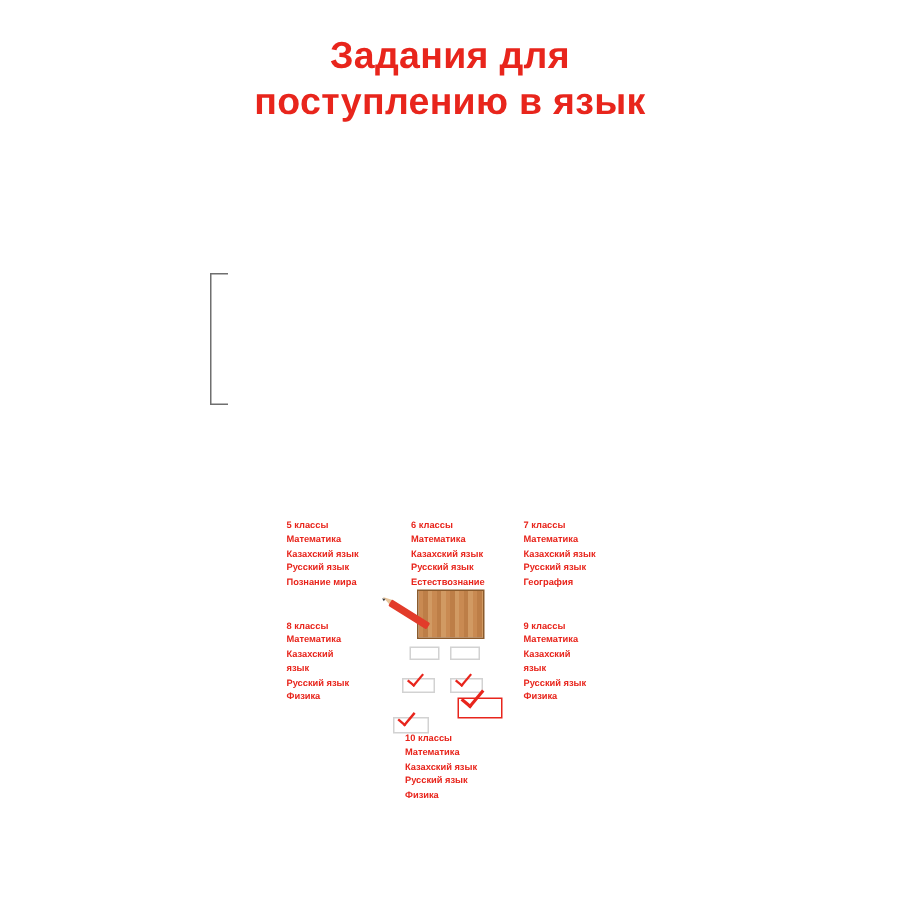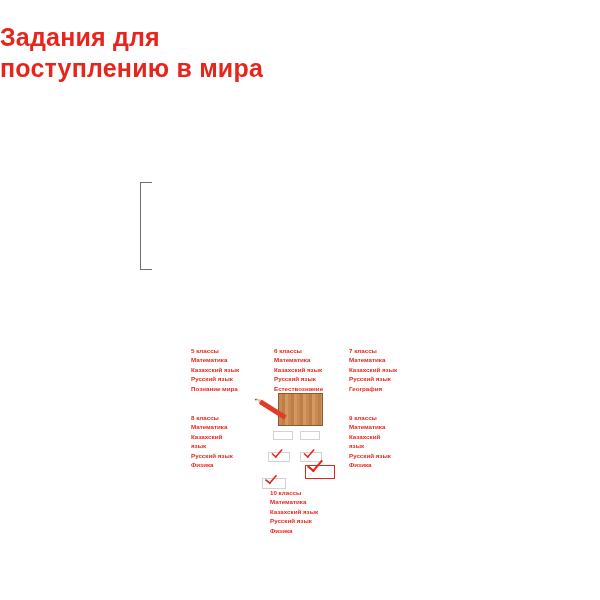--- a/index.html
+++ b/index.html
@@ -18,21 +18,21 @@
     position: relative;
     width: 600px;
     height: 600px;
     background: #ffffff;
   }
   .title {
     position: absolute;
     top: 22px;
     left: 0;
     width: 600px;
-    text-align: left;
+    text-align: center;
     color: #e8251c;
     font-weight: bold;
     font-size: 25px;
     line-height: 31px;
     letter-spacing: 0.2px;
   }
   .title span {
     display: block;
   }
   
@@ -160,21 +160,21 @@
   .tk5 { left: 264px; top: 474px; transform: rotate(-50deg) scale(0.8); }
   .tk6 { left: 308px; top: 460px; transform: rotate(-50deg) scale(1.05); }
 </style>
 </head>
 <body>
 
 <div class="page">
 
   <div class="title">
     <span>Задания для</span>
-    <span>поступлению в мира</span>
+    <span>поступлению в язык</span>
   </div>
 
   <div class="bracket"></div>
 
   <div class="cluster">
 
     <div class="block b5">
       <div class="hdr">5 классы</div>
       <div class="itm">Математика</div>
       <div class="itm">Казахский язык</div>

